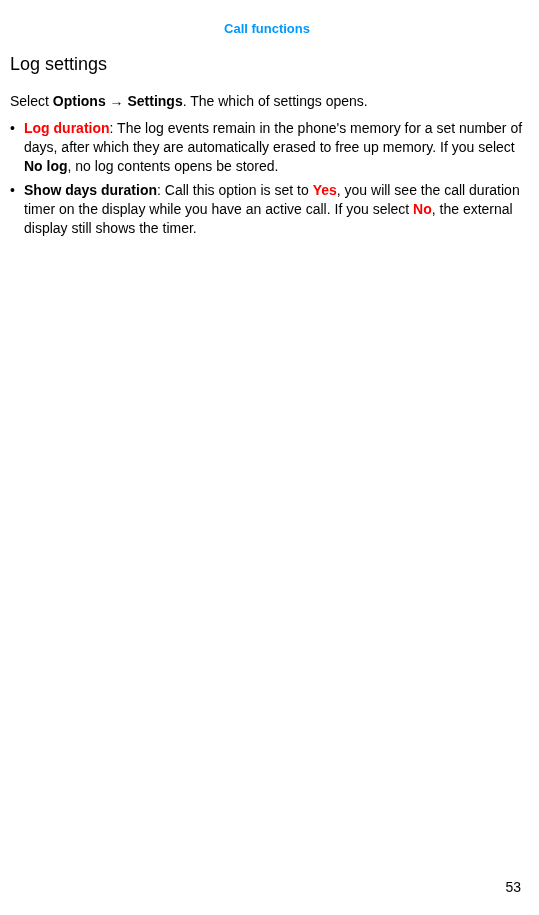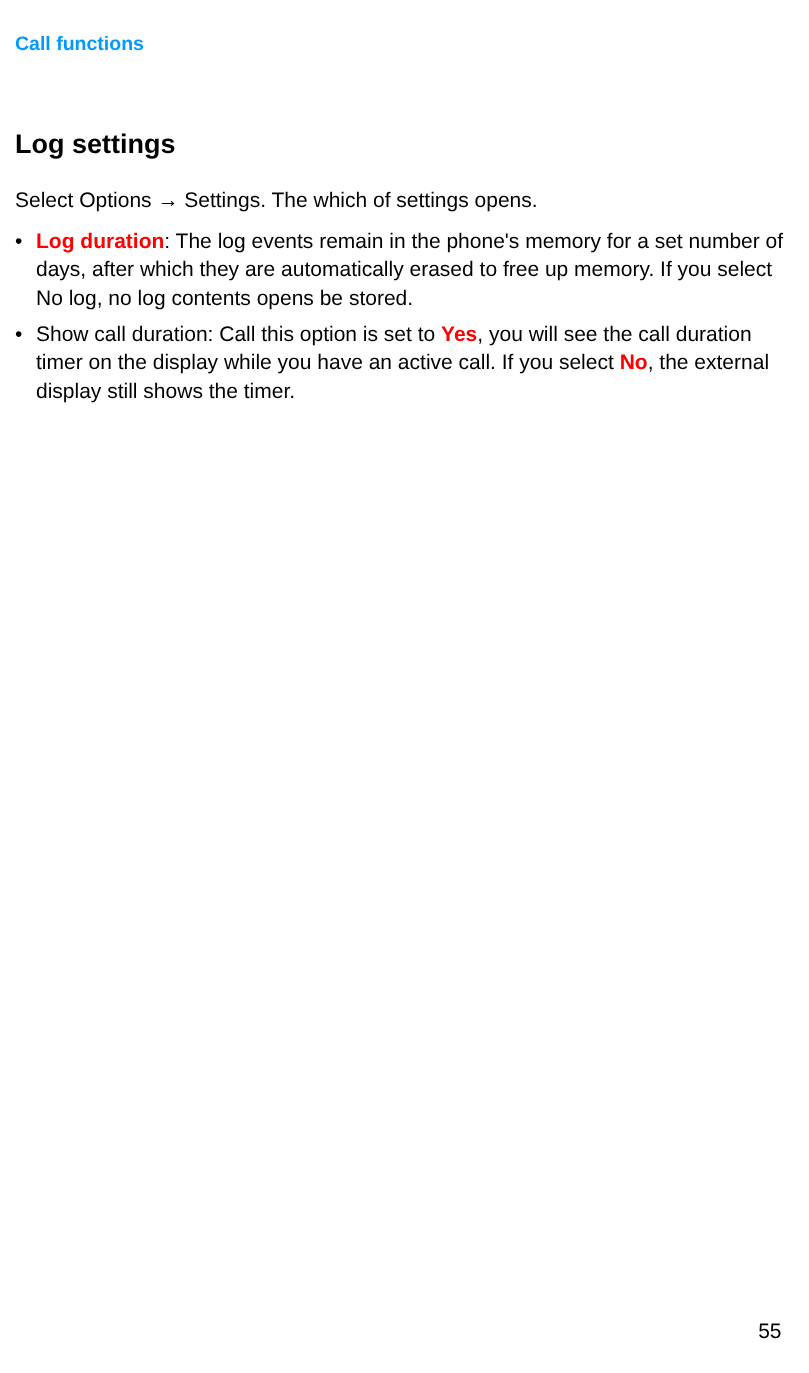--- a/index.html
+++ b/index.html
@@ -8,49 +8,49 @@
       height: 915px;
       font-family: Verdana, Geneva, sans-serif;
       font-size: 14px;
       line-height: 1.35;
       color: #000;
       padding: 20px 10px 20px 10px;
       position: relative;
       background: #fff;
     }
     .header-label {
-      text-align: left;
+      text-align: center;
       font-weight: bold;
       color: #0099ff;
       font-size: 13px;
-      margin-bottom: 46px;
+      margin-bottom: 14px;
       padding-right: 5px;
     }
     .section-title {
-      font-weight: bold;
+      font-weight: normal;
       font-size: 18px;
       color: #000;
       margin-bottom: 16px;
     }
     .intro-line {
       margin-bottom: 8px;
     }
     .bullet-item {
       display: flex;
       margin-bottom: 6px;
       padding-right: 5px;
     }
     .bullet-mark {
       flex: 0 0 auto;
       width: 14px;
     }
     .bullet-body {
       flex: 1;
     }
-    .bold { font-weight: normal; }
+    .bold { font-weight: bold; }
     .red-bold { font-weight: bold; color: #ff0000; }
     .arrow { font-family: Arial, sans-serif; }
     .page-number {
       position: absolute;
       bottom: 18px;
       right: 18px;
       font-size: 14px;
     }
   </style>
 </head>
@@ -67,17 +67,17 @@
 <div class="bullet-item">
   <div class="bullet-mark">•</div>
   <div class="bullet-body">
     <span class="red-bold">Log duration</span><span>: The log events remain in the phone's memory for a set number of days, after which they are automatically erased to free up memory. If you select </span><span class="bold">No log</span><span>, no log contents opens be stored.</span>
   </div>
 </div>
 
 <div class="bullet-item">
   <div class="bullet-mark">•</div>
   <div class="bullet-body">
-    <span class="bold">Show call duration</span><span>: Call this option is set to </span><span class="red-bold">Yes</span><span>, you will see the call duration timer on the display while you have an active call. If you select </span><span class="red-bold">No</span><span>, the external display still shows the timer.</span>
+    <span class="bold">Show days duration</span><span>: Call this option is set to </span><span class="red-bold">Yes</span><span>, you will see the call duration timer on the display while you have an active call. If you select </span><span class="red-bold">No</span><span>, the external display still shows the timer.</span>
   </div>
 </div>
 
-<div class="page-number">55</div>
+<div class="page-number">53</div>
 
 </body></html>

